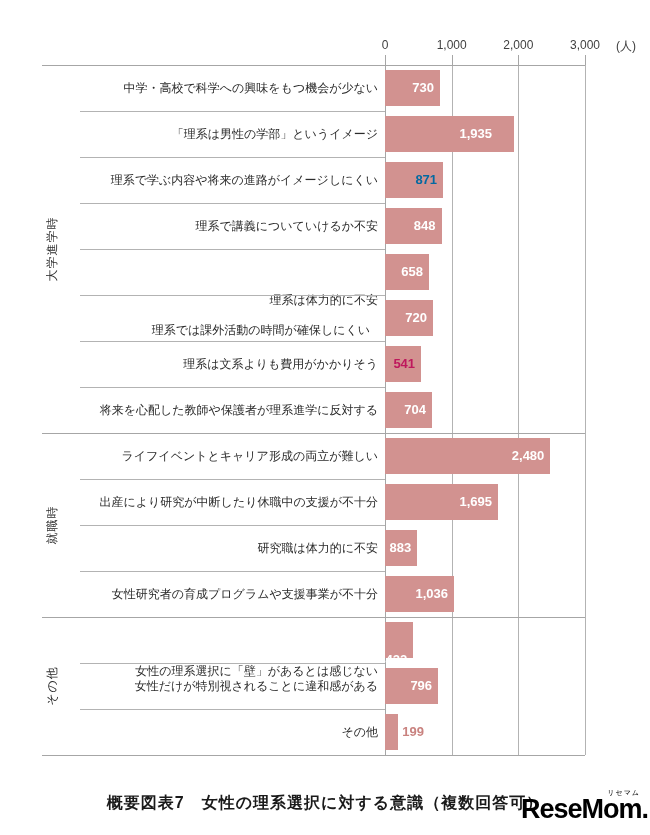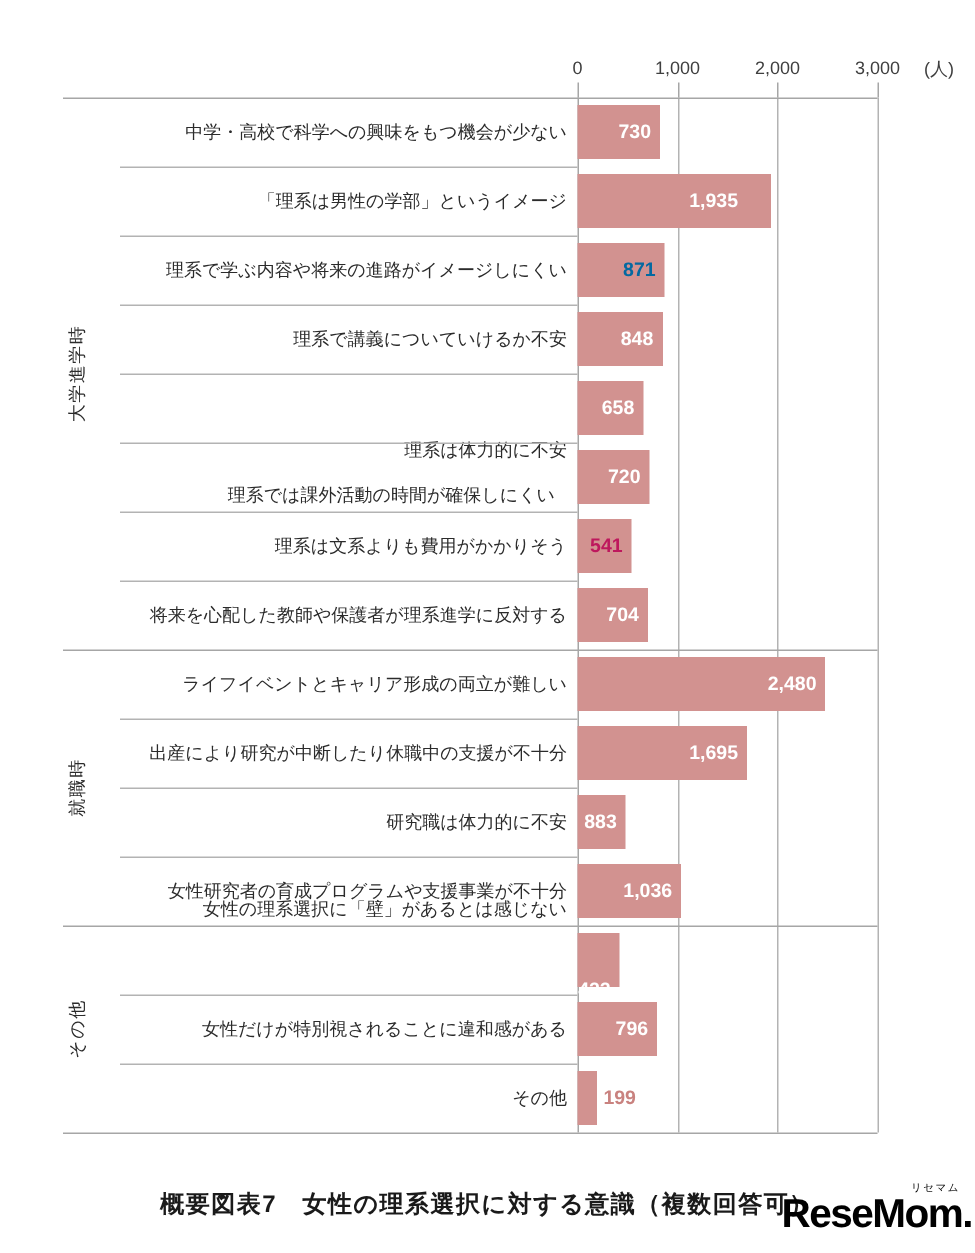--- a/index.html
+++ b/index.html
@@ -107,21 +107,21 @@
       <div class="sep-line" style="left: 80px; width: 305px; top: 525px;"></div>
       <div class="cat-label" style="left: 85px; right: 272px; top: 525px; height: 46px;">研究職は体力的に不安</div>
       <div class="bar" style="left: 385px; top: 530px; width: 32.2px; background: rgb(210, 146, 144);"></div>
       <div class="bar-value" style="top: 530px; right: 238.8px; color: rgb(255, 255, 255);">883</div>
       <div class="sep-line" style="left: 80px; width: 305px; top: 571px;"></div>
       <div class="cat-label" style="left: 85px; right: 272px; top: 571px; height: 46px;">女性研究者の育成プログラムや支援事業が不十分</div>
       <div class="bar" style="left: 385px; top: 576px; width: 69.0667px; background: rgb(210, 146, 144);"></div>
       <div class="bar-value" style="top: 576px; right: 201.933px; color: rgb(255, 255, 255);">1,036</div>
       <div class="group-label" style="left: 52px; top: 525px;">就職時</div>
       <div class="group-line" style="left: 42px; width: 543px; top: 617px;"></div>
-      <div class="cat-label" style="left: 85px; right: 272px; top: 583px; height: 46px;">女性の理系選択に「壁」があるとは感じない</div>
+      <div class="cat-label" style="left: 85px; right: 272px; top: 648px; height: 46px;">女性の理系選択に「壁」があるとは感じない</div>
       <div class="bar" style="left: 385px; top: 622px; width: 28.1333px; background: rgb(210, 146, 144);"></div>
       <div class="bar-value" style="top: 622px; right: 242.867px; color: rgb(255, 255, 255); margin-top: 20px;">422</div>
       <div class="sep-line" style="left: 80px; width: 305px; top: 663px;"></div>
       <div class="cat-label" style="left: 85px; right: 272px; top: 663px; height: 46px;">女性だけが特別視されることに違和感がある</div>
       <div class="bar" style="left: 385px; top: 668px; width: 53.0667px; background: rgb(210, 146, 144);"></div>
       <div class="bar-value" style="top: 668px; right: 217.933px; color: rgb(255, 255, 255);">796</div>
       <div class="sep-line" style="left: 80px; width: 305px; top: 709px;"></div>
       <div class="cat-label" style="left: 85px; right: 272px; top: 709px; height: 46px;">その他</div>
       <div class="bar" style="left: 385px; top: 714px; width: 13.2667px; background: rgb(210, 146, 144);"></div>
       <div class="bar-value" style="top: 714px; left: 402.267px; color: rgb(201, 130, 127);">199</div>

